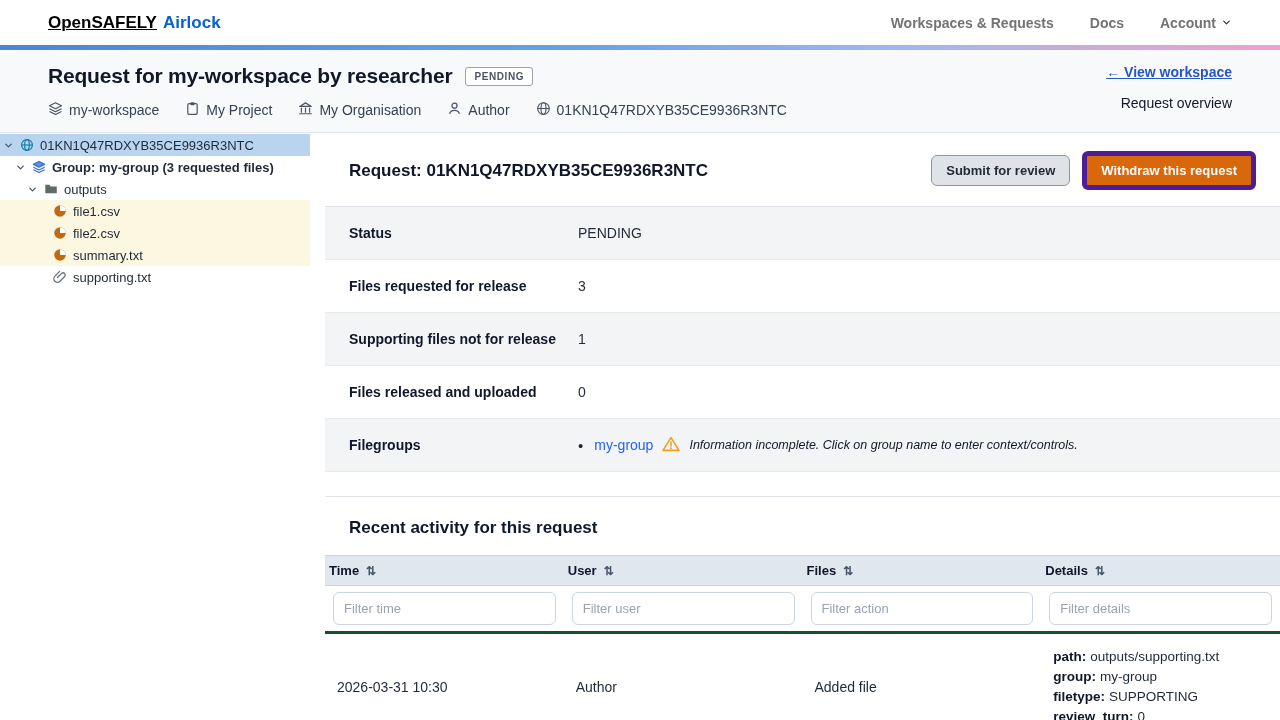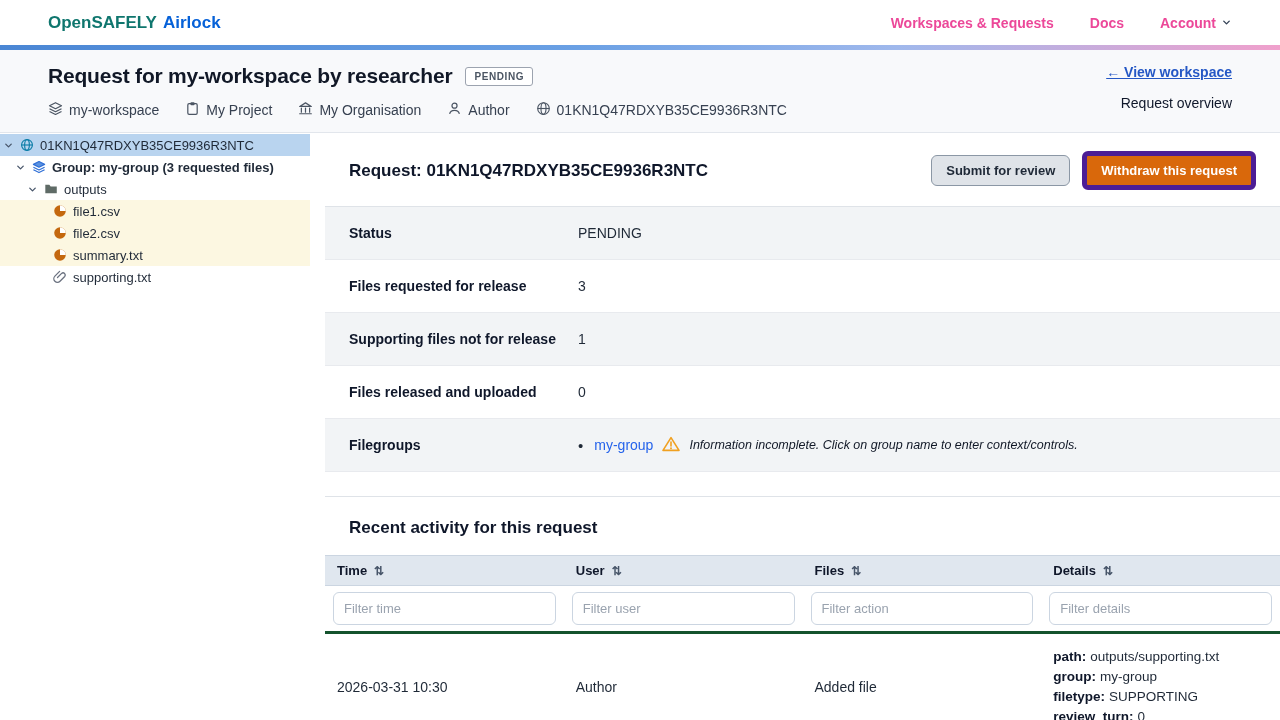--- a/index.html
+++ b/index.html
@@ -7,24 +7,24 @@
   body {
     font-family: "Liberation Sans", sans-serif;
     background:#ffffff; color:#111827; font-size:14px;
   }
   
   header.topnav{
     height:45px; display:flex; align-items:center; justify-content:space-between;
     padding:0 48px; background:#ffffff;
   }
   .brand{ display:flex; gap:6px; align-items:baseline; cursor:pointer; }
-  .brand-1{ font-size:17px; font-weight:700; color:#0f766e; }
+  .brand-1{ font-size:17px; font-weight:700; color:#000000;text-decoration:underline; }
   .brand-2{ font-size:17px; font-weight:700; color:#0661d8; }
   nav.mainnav{ display:flex; align-items:center; gap:36px; }
-  nav.mainnav a{ font-size:14px; font-weight:700; color:#ec4899; text-decoration:none; cursor:pointer; display:flex; align-items:center; gap:5px; }
+  nav.mainnav a{ font-size:14px; font-weight:700; color:#737373; text-decoration:none; cursor:pointer; display:flex; align-items:center; gap:5px; }
   .gradient-bar{ height:5px; background:linear-gradient(90deg,#4a86d4 0%,#6aa0e4 45%,#9fb8ec 70%,#f0a0cc 100%); }
   
   .subheader{
     background:#f8f9fb; border-bottom:1px solid #e2e6ec;
     padding:14px 48px 13px 48px; display:flex; justify-content:space-between; align-items:flex-start;gap:17px;
   }
   .title-row{ display:flex; align-items:center; gap:13px; }
   h1.page-title{ font-size:21px; font-weight:700; color:#111827; letter-spacing:-0.2px; }
   .badge{
     font-size:10px; font-weight:700; letter-spacing:0.6px; color:#4b5563;
@@ -67,21 +67,21 @@
   .dlabel{ width:229px; flex:none; font-weight:700; font-size:14px; color:#0f172a; }
   .dvalue{ font-size:14px; color:#1f2937; }
   .fg-item{ display:flex; align-items:center; gap:9px; }
   .fg-item::before{ content:"•"; color:#1f2937; font-size:15px; margin-right:2px; }
   .fg-link{ color:#2563eb; font-size:14px; cursor:pointer; text-decoration:none; }
   .fg-warning-text{ font-style:italic; font-size:12.5px; color:#111827; }
   
   .activity-card{ margin-top:24px; border-top:1px solid #dfe3e8; }
   h3.activity-heading{ font-size:17px; font-weight:700; color:#0f172a; padding:21px 24px 17px 24px; }
   .t-head{ display:flex; background:#e0e7ef; border-top:1px solid #cbd5e1; border-bottom:1px solid #cbd5e1; }
-  .t-head .cell{ width:25%; padding:7px 12px; font-size:13px; font-weight:700; color:#0f172a; display:flex; align-items:center; gap:7px; cursor:pointer; }
+  .t-head .cell{ width:25%; padding:7px 4px; font-size:13px; font-weight:700; color:#0f172a; display:flex; align-items:center; gap:7px; cursor:pointer; }
   .sort{ color:#475569; font-size:12px; }
   .t-filter{ display:flex; border-bottom:3px solid #14532d; }
   .t-filter .cell{ width:25%; padding:6px 8px; }
   .t-filter input{
     width:100%; height:33px; border:1px solid #cbd5e1; border-radius:6px;
     padding:0 10px; font-size:13px; font-family:inherit; color:#111827; background:#fff;
   }
   .t-filter input::placeholder{ color:#9aa3af; }
   .t-row{ display:flex; align-items:center; }
   .t-row .cell{ width:25%; padding:13px 12px; font-size:14px; color:#1f2937; }

